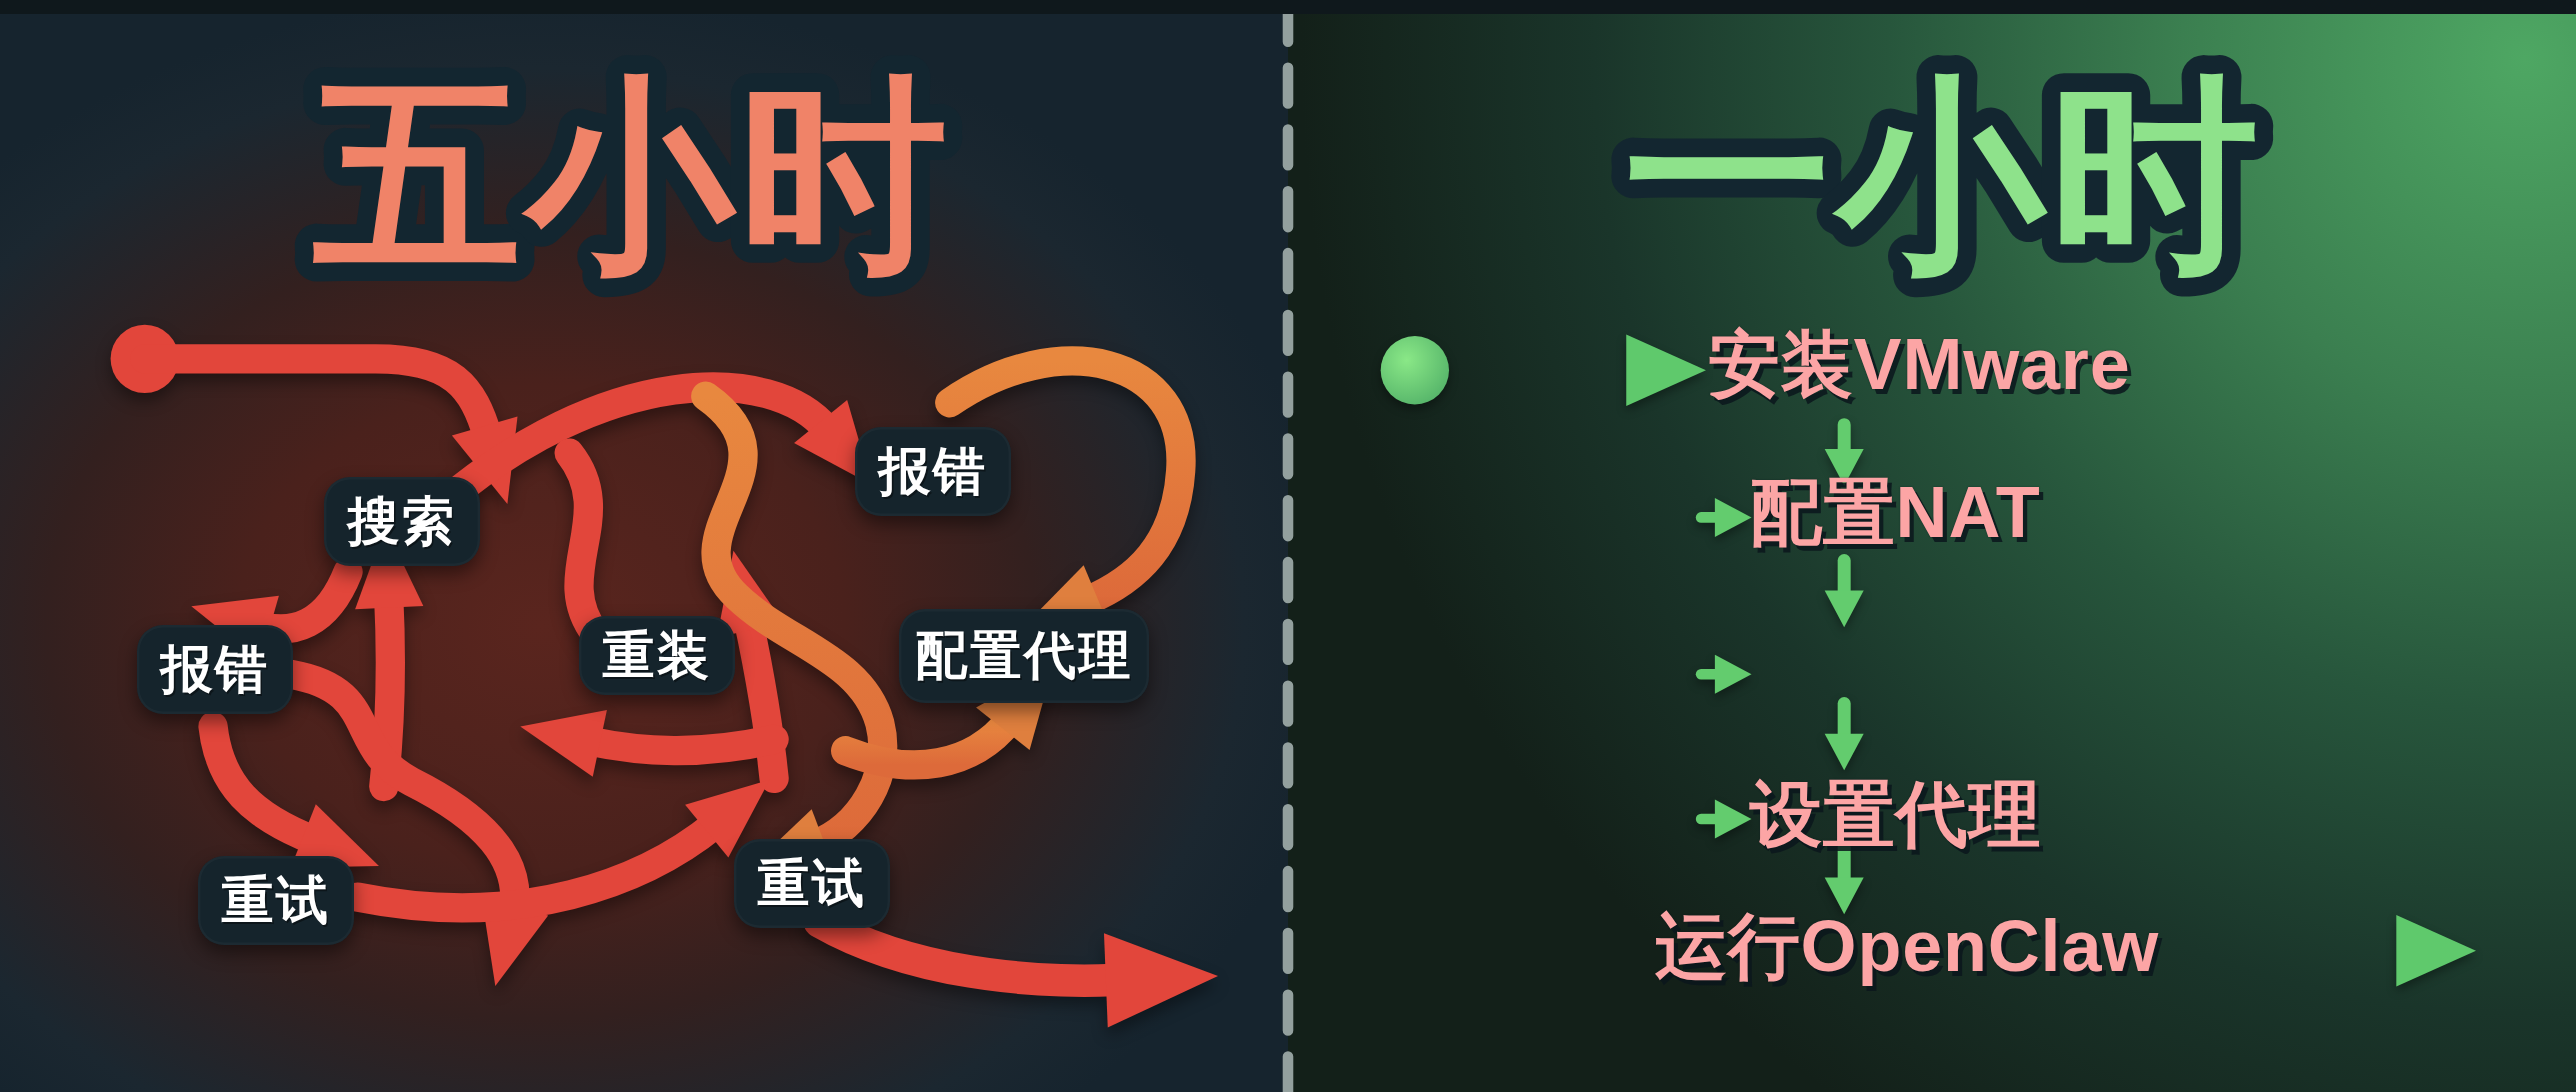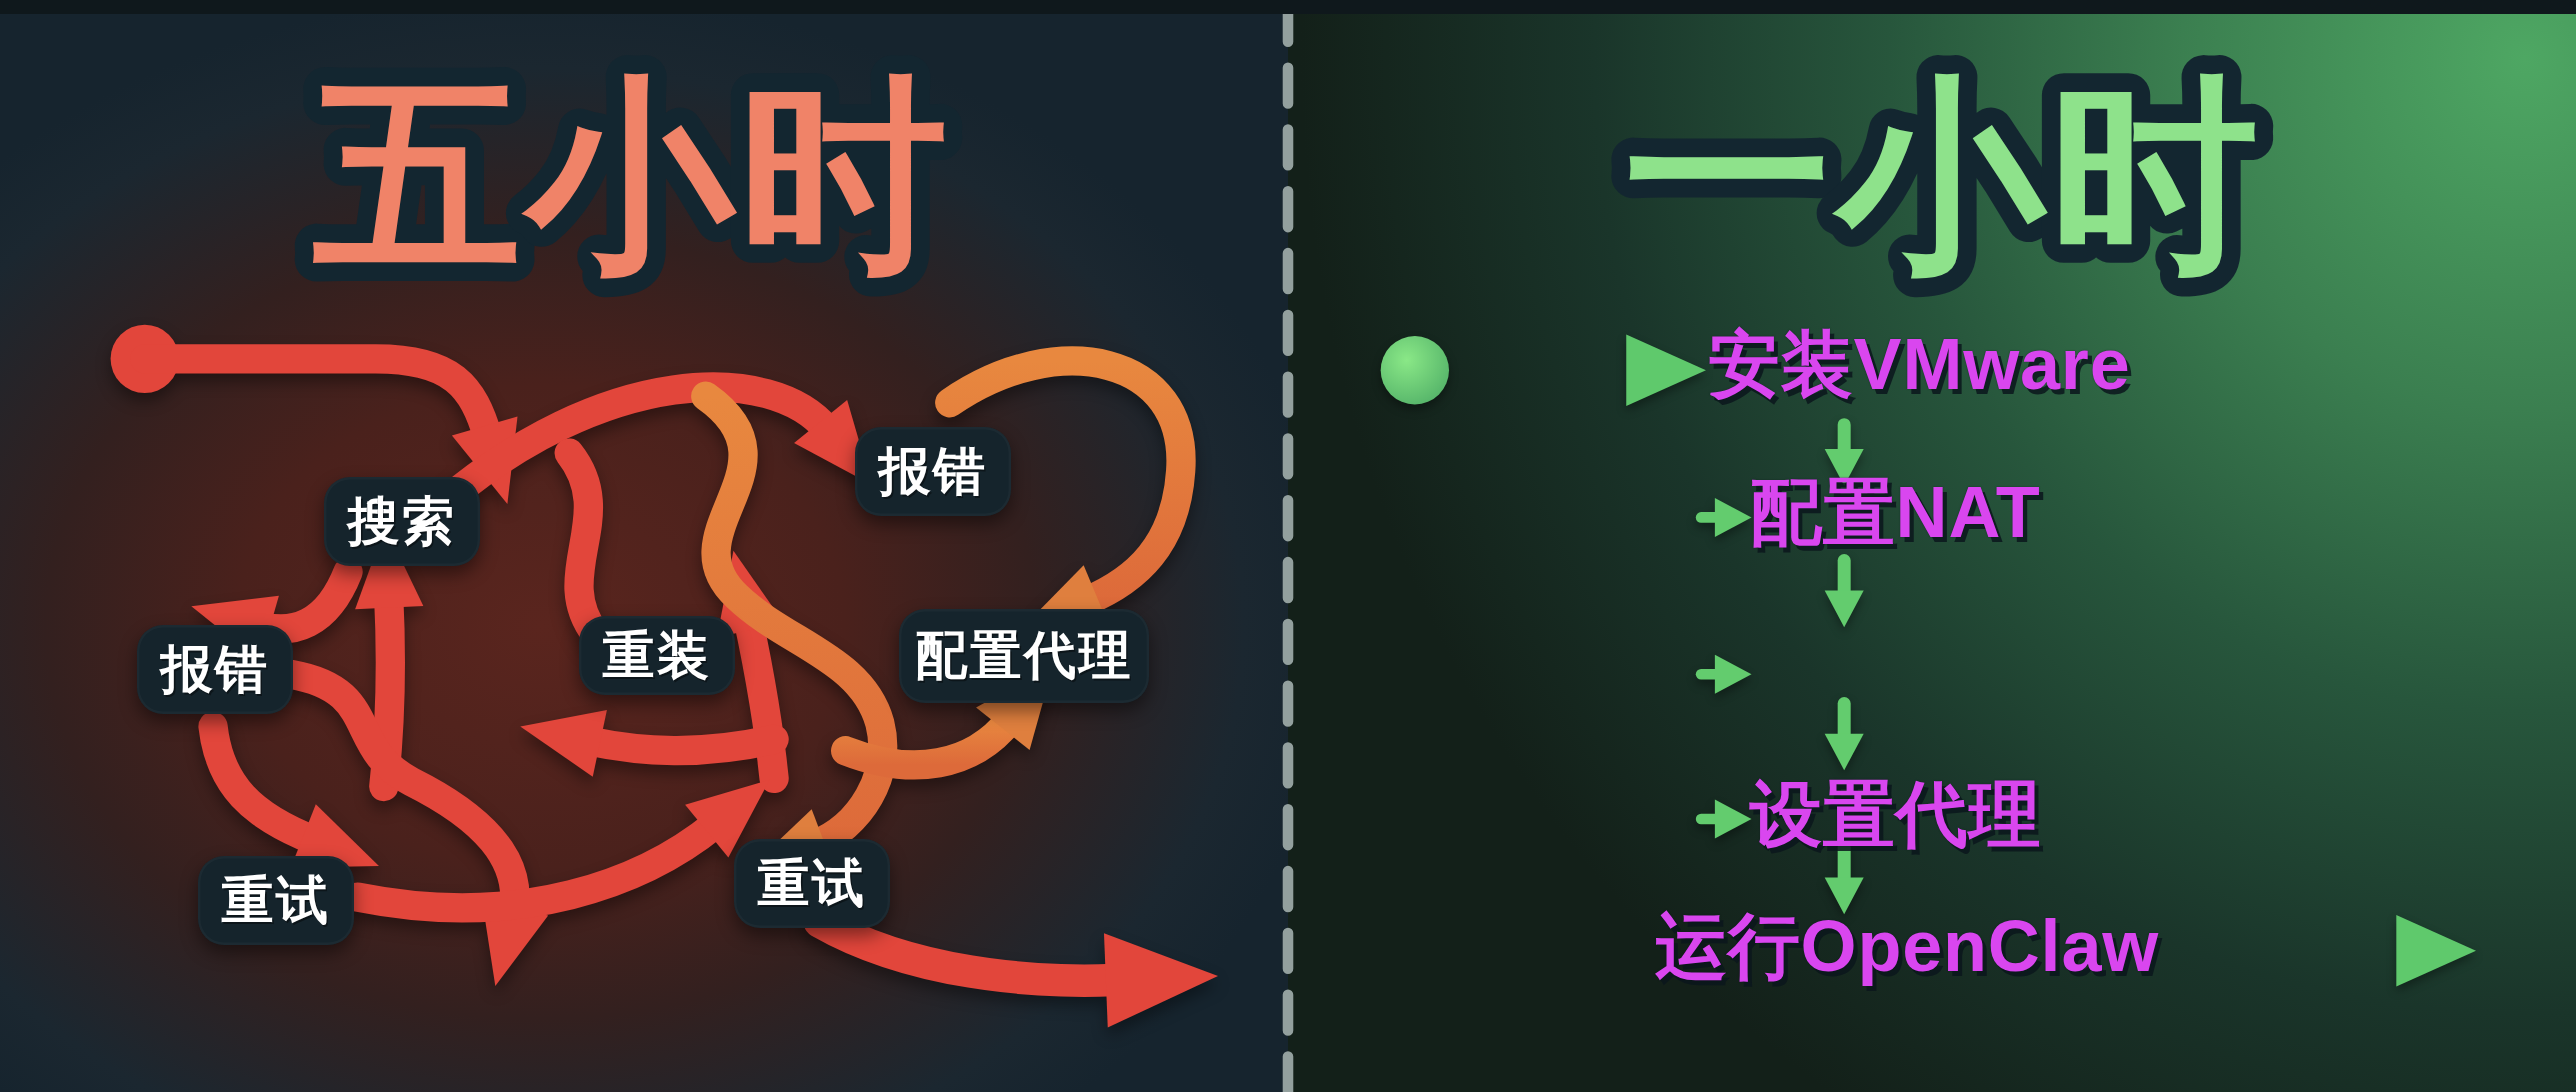--- a/index.html
+++ b/index.html
@@ -33,21 +33,21 @@
   .pill{
     position:absolute;display:flex;align-items:center;justify-content:center;
     background:#15242c;border-radius:26px;
     box-shadow:0 8.1px 18px rgba(0,0,0,0.45), inset 0 0 0 2.4px rgba(255,255,255,0.03);
     color:#ffffff;font-weight:900;font-size:52px;letter-spacing:2.4px;
     text-shadow:1.6px 2.4px 0 rgba(0,0,0,0.4);
     z-index:5;
   }
   .step{
     position:absolute;transform:translateY(-54%);
-    color:#d946ef;font-weight:900;font-size:72px;letter-spacing:0.8px;
+    color:#fca5a5;font-weight:900;font-size:72px;letter-spacing:0.8px;
     text-shadow:4.1px 4.9px 0 rgba(10,22,28,0.85), 0 0 1.6px rgba(10,22,28,0.6);
     white-space:nowrap;z-index:5;
   }
 </style>
 </head>
 <body>
 
 <div id="canvas">
 
   <div id="panel-left" class="panel"></div>

